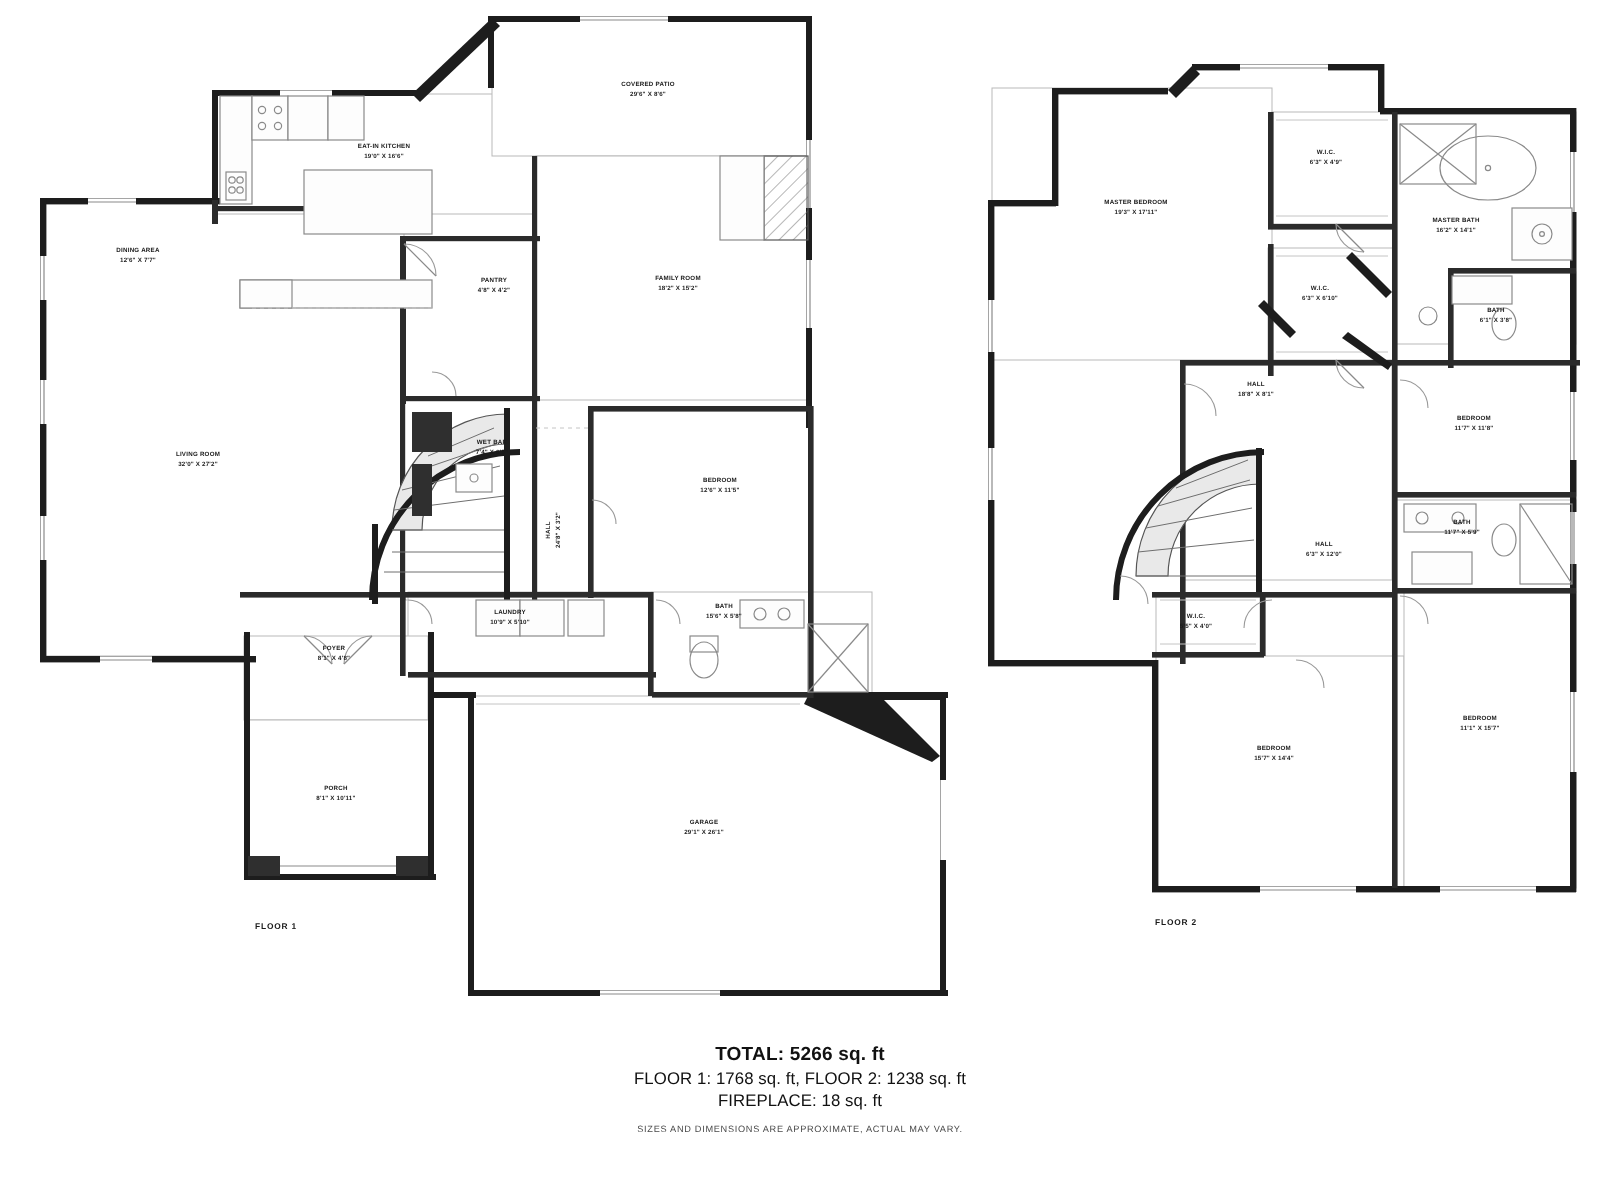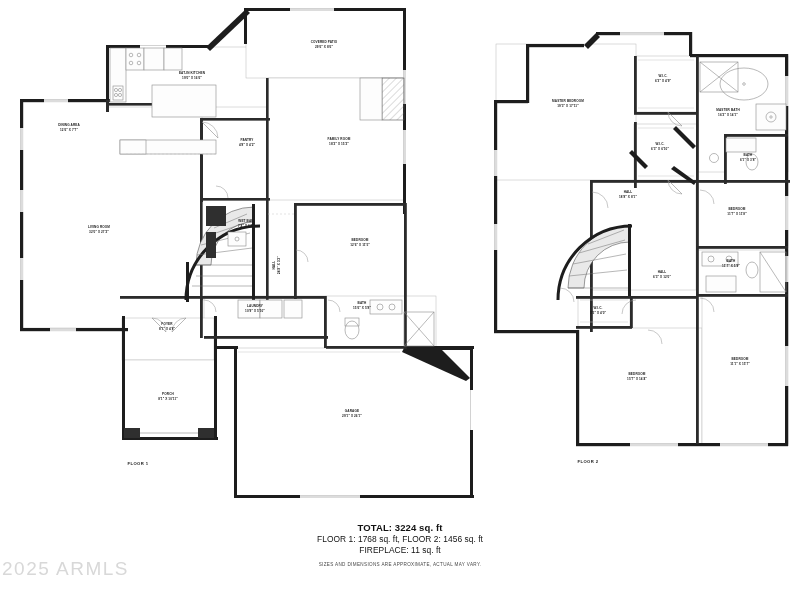--- a/index.html
+++ b/index.html
@@ -500,20 +500,19 @@
     <div class="rlabel" style="left:740px;top:362px">
       <span class="nm">BEDROOM</span>
       <span class="dm">11'1" X 15'7"</span>
     </div>
   </div>
 
   <div class="floorlabel" style="left:138px;top:463px">FLOOR 1</div>
   <div class="floorlabel" style="left:588px;top:461px">FLOOR 2</div>
 
   <div class="footer">
-    <div class="total">TOTAL: 3224 sq. ft</div>
-    <div class="ln">FLOOR 1: 1768 sq. ft, FLOOR 2: 1456 sq. ft</div>
-    <div class="ln">FIREPLACE: 11 sq. ft</div>
+    <div class="total">TOTAL: 5266 sq. ft</div>
+    <div class="ln">FLOOR 1: 1768 sq. ft, FLOOR 2: 1238 sq. ft</div>
+    <div class="ln">FIREPLACE: 18 sq. ft</div>
     <div class="disc">SIZES AND DIMENSIONS ARE APPROXIMATE, ACTUAL MAY VARY.</div>
   </div>
 
-  <div class="watermark">2025 ARMLS</div>
 </div>
 
 </body></html>

